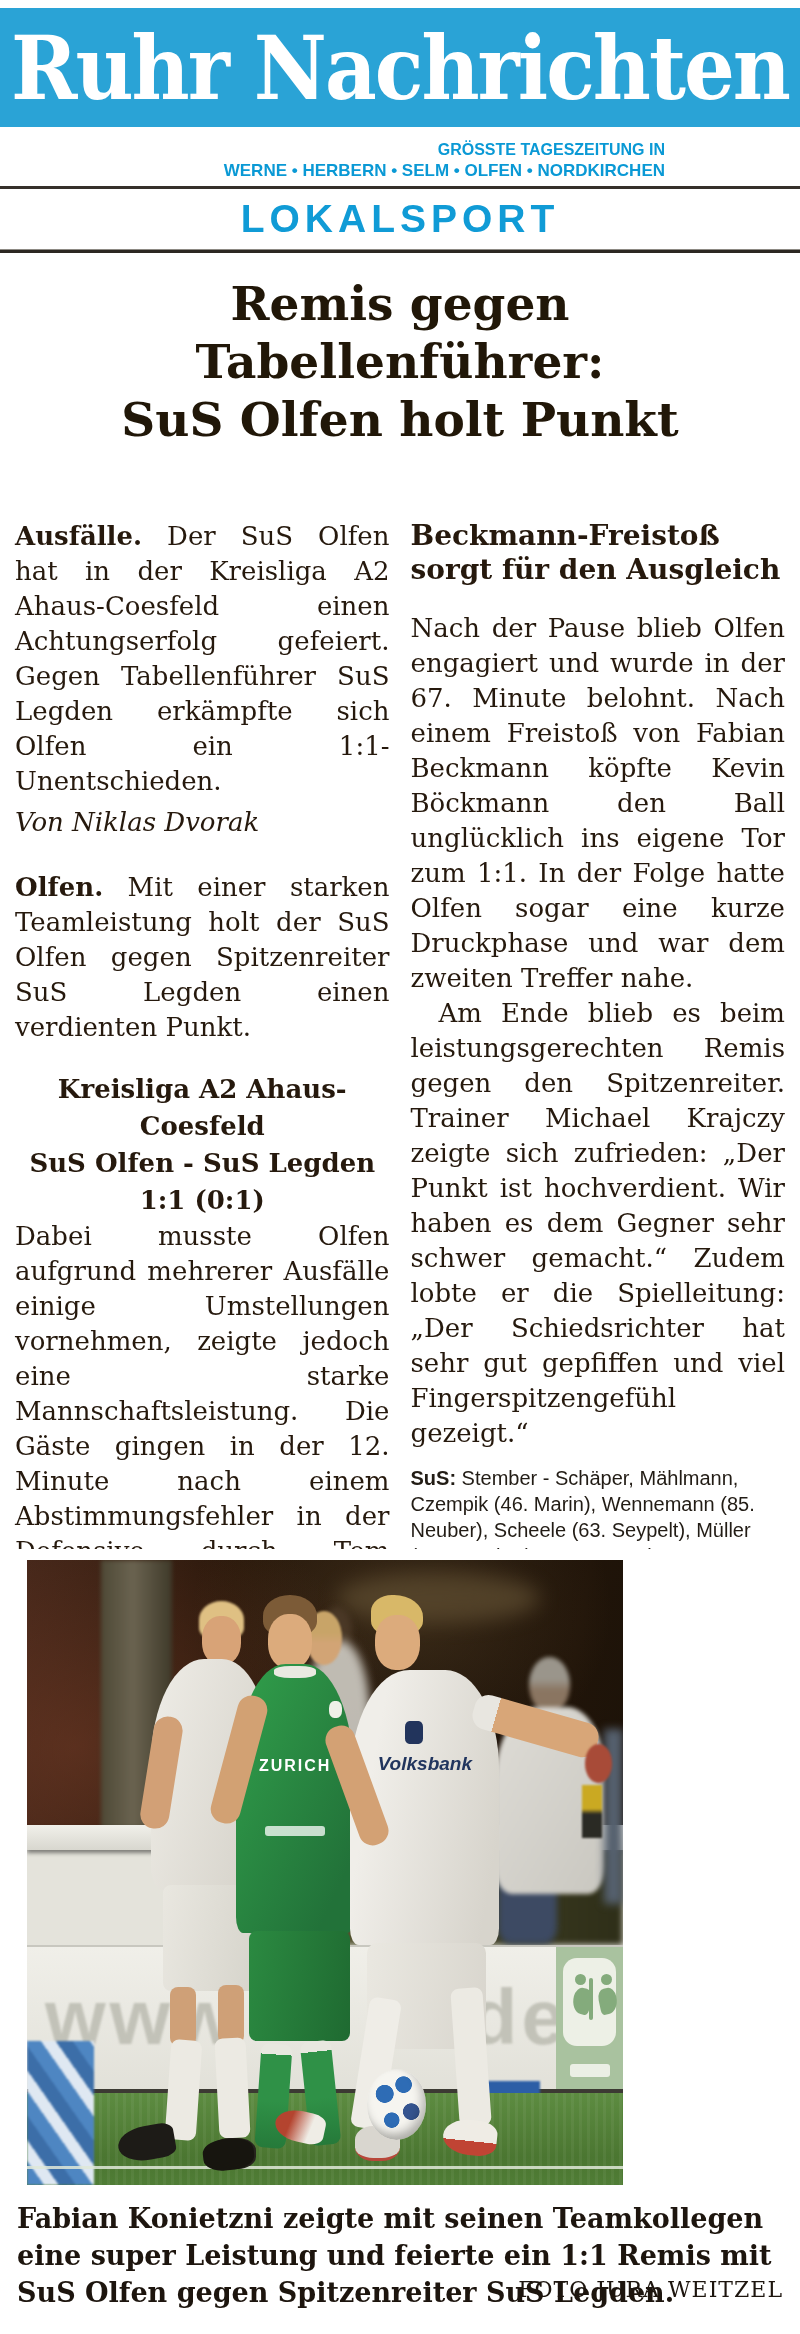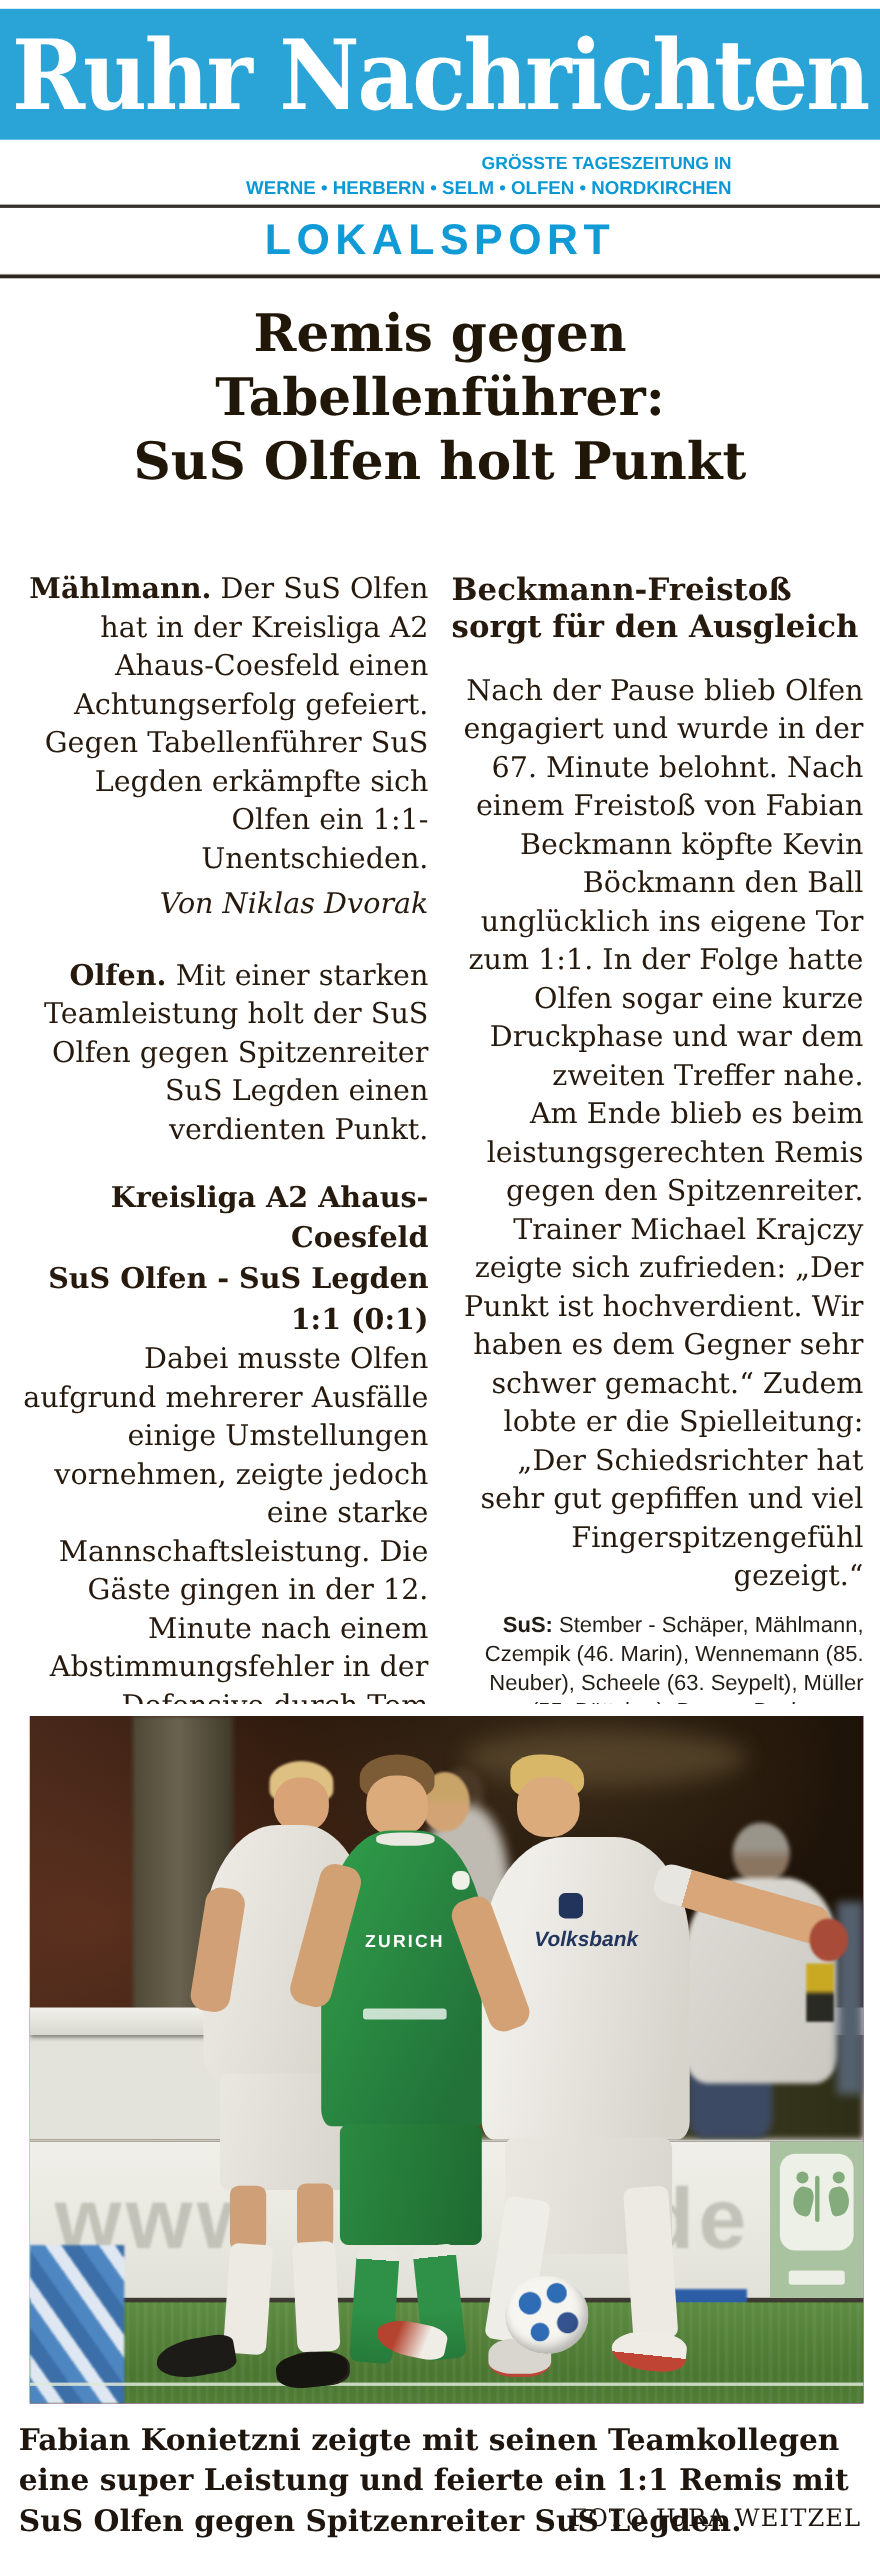--- a/index.html
+++ b/index.html
@@ -27,34 +27,34 @@
                  letter-spacing:5px;color:#109bd6;}
   .rule-b{height:0;border-top:1px solid #8d8a84;border-bottom:3px solid #2c2722;}
 
   
   .headline{margin:22px 0 0;text-align:center;font-weight:700;font-size:47px;line-height:58px;
             color:#211708;white-space:pre-line;}
 
   
   .columns{display:flex;gap:21px;padding:0 15px;margin-top:70px;height:1030px;overflow:hidden;}
   .col{width:375px;font-size:26px;line-height:35px;text-align:justify;color:#26190d;}
-  .col p{margin:0;text-align:right;}
+  .col p{margin:0;}
   .lede{margin-bottom:6px !important;}
   .run-in{font-weight:700;}
   .byline{font-style:italic;margin-bottom:30px !important;}
   .p-city{margin-bottom:26px !important;}
   .match-head{font-weight:700;text-align:center;white-space:pre-line;font-size:26px;line-height:37px;margin:0 0 10px;}
   .cont-line{margin-bottom:20px !important;}
   .subhead2{font-weight:700;font-size:28px;line-height:34px;text-align:left;margin:0 0 24px;}
   .p-indent{text-indent:28px;margin-bottom:14px !important;}
   .stats{font-family:"Liberation Sans",sans-serif;font-size:20px;line-height:26px;color:#221c15;text-align:left;}
   .stats b{font-weight:700;}
 
   
-  .photo{position:absolute;left:27px;top:1560px;width:758px;height:625px;overflow:hidden;background:#d946ef;}
+  .photo{position:absolute;left:27px;top:1560px;width:596px;height:625px;overflow:hidden;background:#ef4444;}
   .photo div{position:absolute;}
   .ph-bg{inset:0;background:
      radial-gradient(90% 70% at 8% 30%, rgba(122,62,40,.55), transparent 60%),
      radial-gradient(50% 40% at 63% 8%, rgba(95,72,40,.5), transparent 70%),
      linear-gradient(100deg,#3e2418 0%,#241509 30%,#170e08 55%,#201409 80%,#1a1208 100%);z-index:1;}
   .ph-tree{left:12.4%;top:0;width:12%;height:58%;background:linear-gradient(90deg,#4e4936,#6a6350 45%,#3f3a2a);filter:blur(2px);z-index:2;}
   .ph-glow{left:52%;top:2%;width:34%;height:8%;background:#5a492e;filter:blur(10px);opacity:.8;border-radius:50%;z-index:2;}
   .ph-spec-mid-head{left:49.5%;top:7.5%;width:5%;height:7.5%;background:#4a3826;border-radius:50%;filter:blur(3px);z-index:3;}
   .ph-spec-mid-body{left:47%;top:13%;width:10.5%;height:27%;background:#cfccc4;border-radius:45% 45% 20% 20%;filter:blur(5px);opacity:.9;z-index:3;}
   .ph-spec-dark{left:63%;top:20%;width:8%;height:26%;background:#1f150c;border-radius:40%;filter:blur(5px);opacity:.8;z-index:3;}
@@ -165,21 +165,21 @@
     <div class="section-title">LOKALSPORT</div>
   </div>
   <div class="rule-b"></div>
 
   <h1 class="headline">Remis gegen
 Tabellenführer:
 SuS Olfen holt Punkt</h1>
 
   <div class="columns">
     <div class="col">
-      <p class="lede"><span class="run-in">Mählmann.</span><span> Der SuS Olfen hat in der Kreisliga A2 Ahaus-Coesfeld einen Achtungserfolg gefeiert. Gegen Tabellenführer SuS Legden erkämpfte sich Olfen ein 1:1-Unentschieden.</span></p>
+      <p class="lede"><span class="run-in">Ausfälle.</span><span> Der SuS Olfen hat in der Kreisliga A2 Ahaus-Coesfeld einen Achtungserfolg gefeiert. Gegen Tabellenführer SuS Legden erkämpfte sich Olfen ein 1:1-Unentschieden.</span></p>
       <p class="byline">Von Niklas Dvorak</p>
       <p class="p-city"><span class="run-in">Olfen.</span><span> Mit einer starken Teamleistung holt der SuS Olfen gegen Spitzenreiter SuS Legden einen verdienten Punkt.</span></p>
       <p class="match-head">Kreisliga A2 Ahaus-Coesfeld
 SuS Olfen - SuS Legden
 1:1 (0:1)</p>
       <p>Dabei musste Olfen aufgrund mehrerer Ausfälle einige Umstellungen vornehmen, zeigte jedoch eine starke Mannschaftsleistung. Die Gäste gingen in der 12. Minute nach einem Abstimmungsfehler in der Defensive durch Tom Kuhnert mit 1:0 in Führung. Danach entwickelte sich eine ausgeglichene Partie mit Chancen</p>
     </div>
     <div class="col">
       <h3 class="subhead2">Beckmann-Freistoß sorgt für den Ausgleich</h3>
       <p>Nach der Pause blieb Olfen engagiert und wurde in der 67. Minute belohnt. Nach einem Freistoß von Fabian Beckmann köpfte Kevin Böckmann den Ball unglücklich ins eigene Tor zum 1:1. In der Folge hatte Olfen sogar eine kurze Druckphase und war dem zweiten Treffer nahe.</p>

